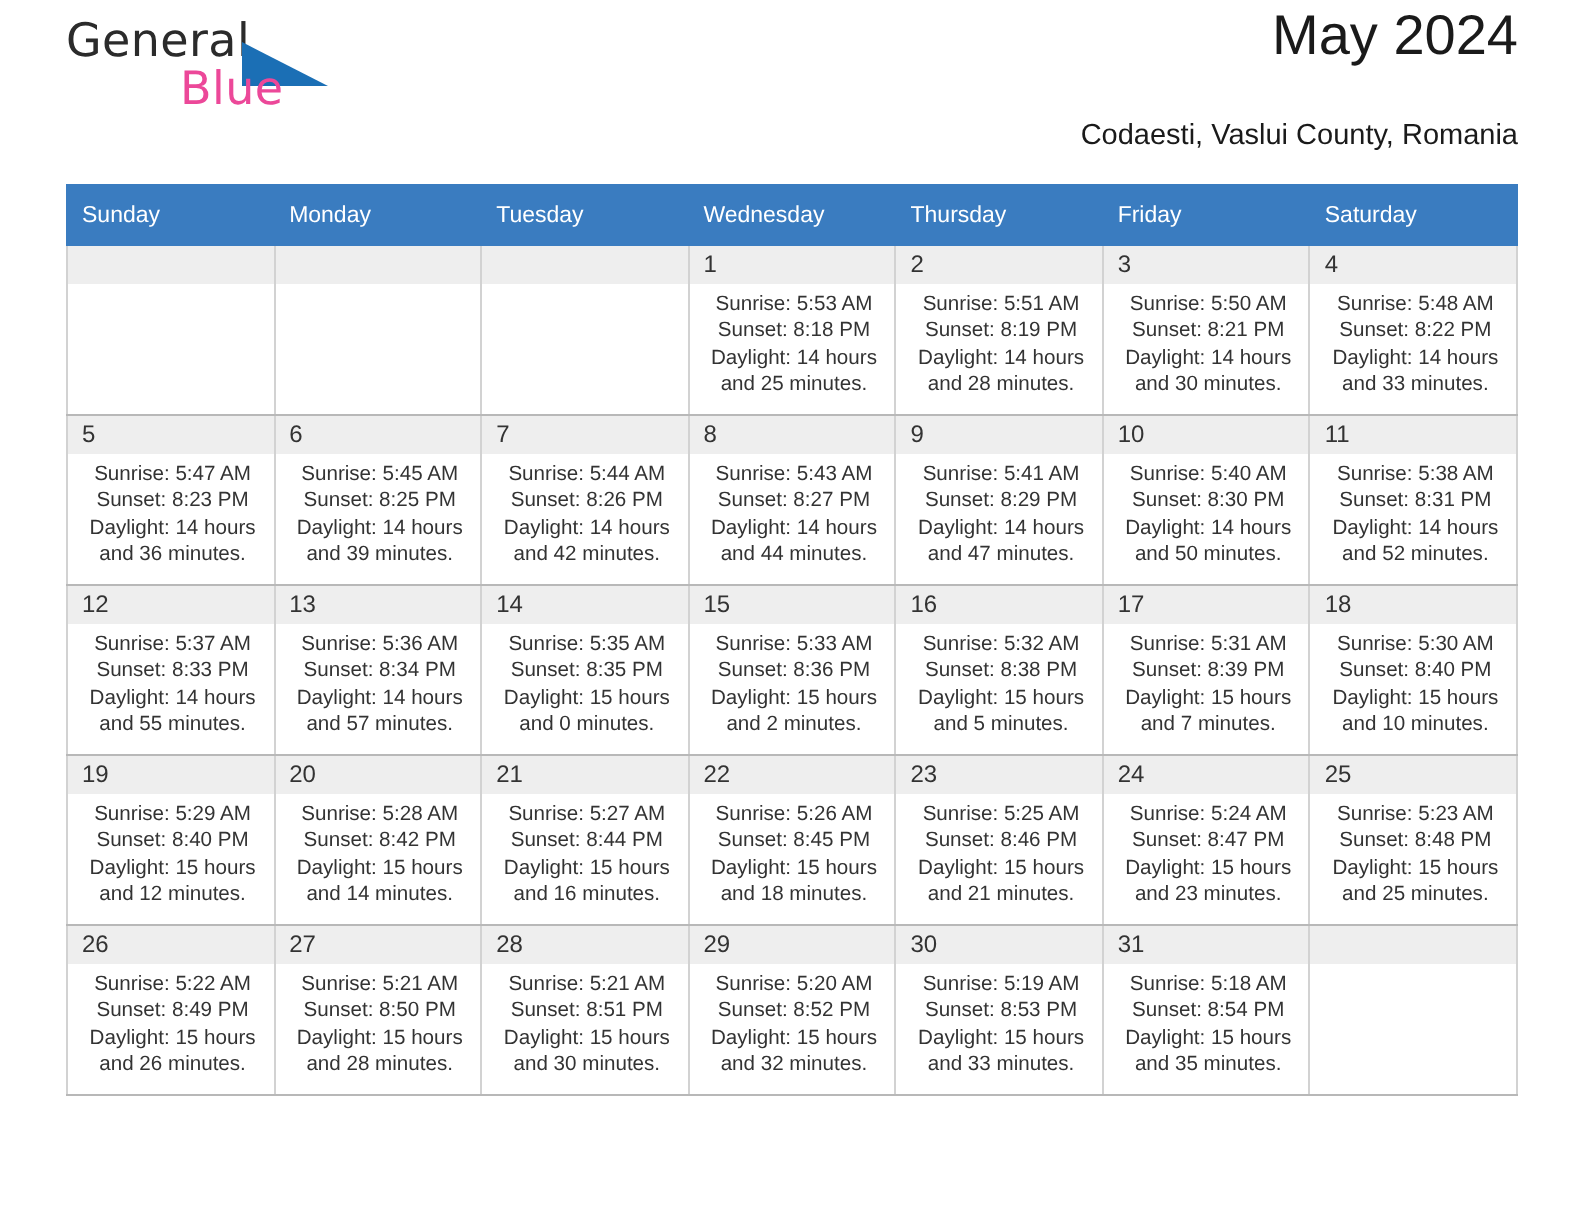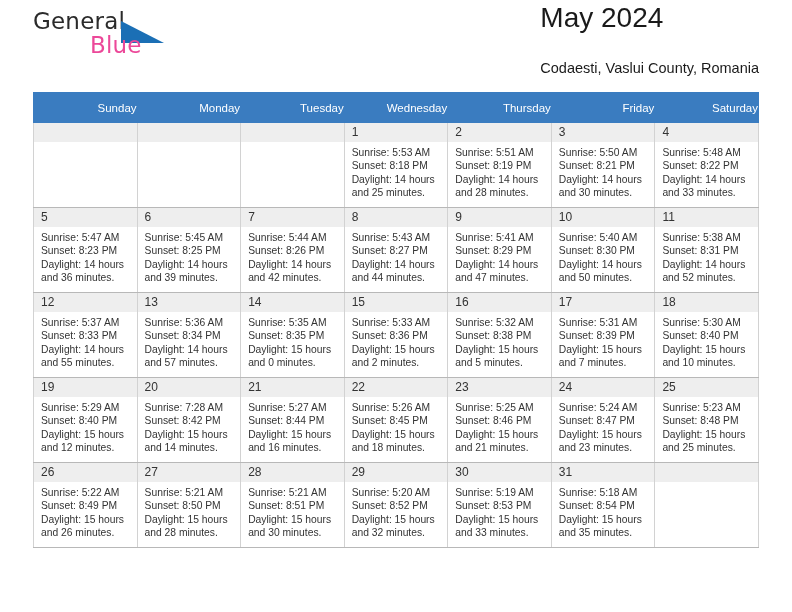--- a/index.html
+++ b/index.html
@@ -58,20 +58,21 @@
   .logo-triangle {
     position: absolute;
     left: 88px;
     top: 13px;
     width: 0;
     height: 0;
     border-left: 43px solid #1b6fb5;
     border-top: 22px solid transparent;
   }
   .title-block {
+    text-align: right;
     padding-top: 2px;
   }
   .cal-title {
     font-size: 28px;
     color: #1a1a1a;
     line-height: 1.15;
     font-weight: normal;
     margin: 0;
     font-family: "Liberation Sans", sans-serif;
   }
@@ -86,21 +87,21 @@
   .calendar {
     width: 726px;
     border-collapse: collapse;
     table-layout: fixed;
   }
   .calendar th {
     background: #3a7cc0;
     color: #ffffff;
     font-weight: normal;
     font-size: 11.5px;
-    text-align: right;
+    text-align: left;
     padding: 5px 0 5px 7px;
     height: 19px;
     border: 1px solid #3a7cc0;
   }
   .calendar td {
     vertical-align: top;
     border-left: 1px solid #d2d2d2;
     border-right: 1px solid #d2d2d2;
     border-bottom: 1px solid #b8b8b8;
     height: 84px;
@@ -121,20 +122,21 @@
   }
   .daynum.empty {
     background: #eeeeee;
     color: transparent;
   }
   .details {
     padding: 4px 5px 0 7px;
     font-size: 10.3px;
     line-height: 13.4px;
     color: #333333;
+    text-align: center;
   }
   .details div {
     white-space: normal;
   }
 </style>
 </head>
 <body>
 
 <div class="page">
 
@@ -394,21 +396,21 @@
                 <div>Sunset: 8:40 PM</div>
                 <div>Daylight: 15 hours</div>
                 <div>and 12 minutes.</div>
               </div>
             </div>
           </td>
           <td>
             <div class="cell-inner">
               <span class="daynum">20</span>
               <div class="details">
-                <div>Sunrise: 7:28 AM</div>
+                <div>Sunrise: 5:28 AM</div>
                 <div>Sunset: 8:42 PM</div>
                 <div>Daylight: 15 hours</div>
                 <div>and 14 minutes.</div>
               </div>
             </div>
           </td>
           <td>
             <div class="cell-inner">
               <span class="daynum">21</span>
               <div class="details">

